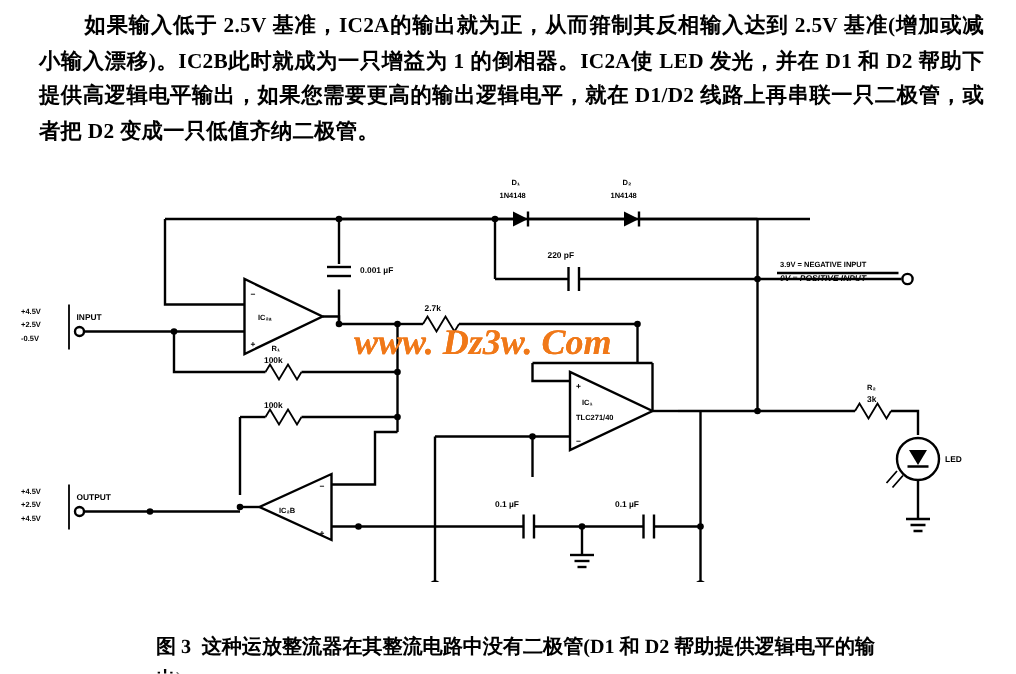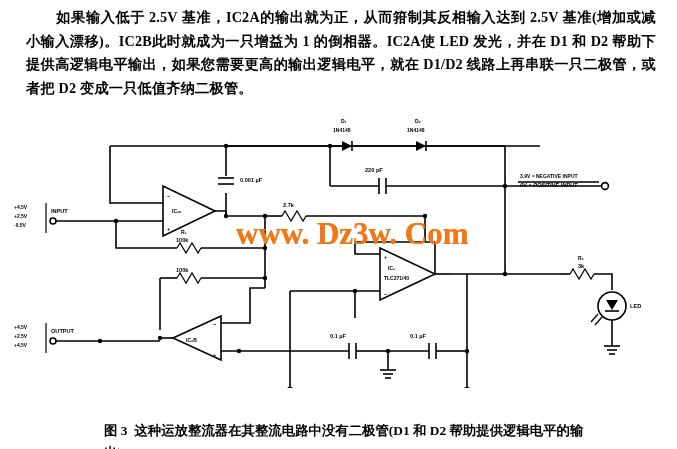--- a/index.html
+++ b/index.html
@@ -23,22 +23,22 @@
   .article .indent{display:inline-block;width:30px;}
 
   
   .schematic{position:absolute;left:0;top:108px;width:677px;height:280px;}
   .schematic svg{display:block;}
 
   
   .watermark{
     position:absolute;left:236px;top:216px;
     font-family:"Liberation Serif",serif;
-    font-weight:bold;
-    font-size:31px;letter-spacing:0px;
+    font-style:italic;font-weight:bold;
+    font-size:24px;letter-spacing:0px;
     color:#f07818;
     text-shadow:0 0 0 #f07818;
     white-space:nowrap;
     pointer-events:none;
   }
 
   
   .caption{
     position:absolute;left:104px;top:398px;width:480px;
     font-family:"Liberation Serif",serif;

